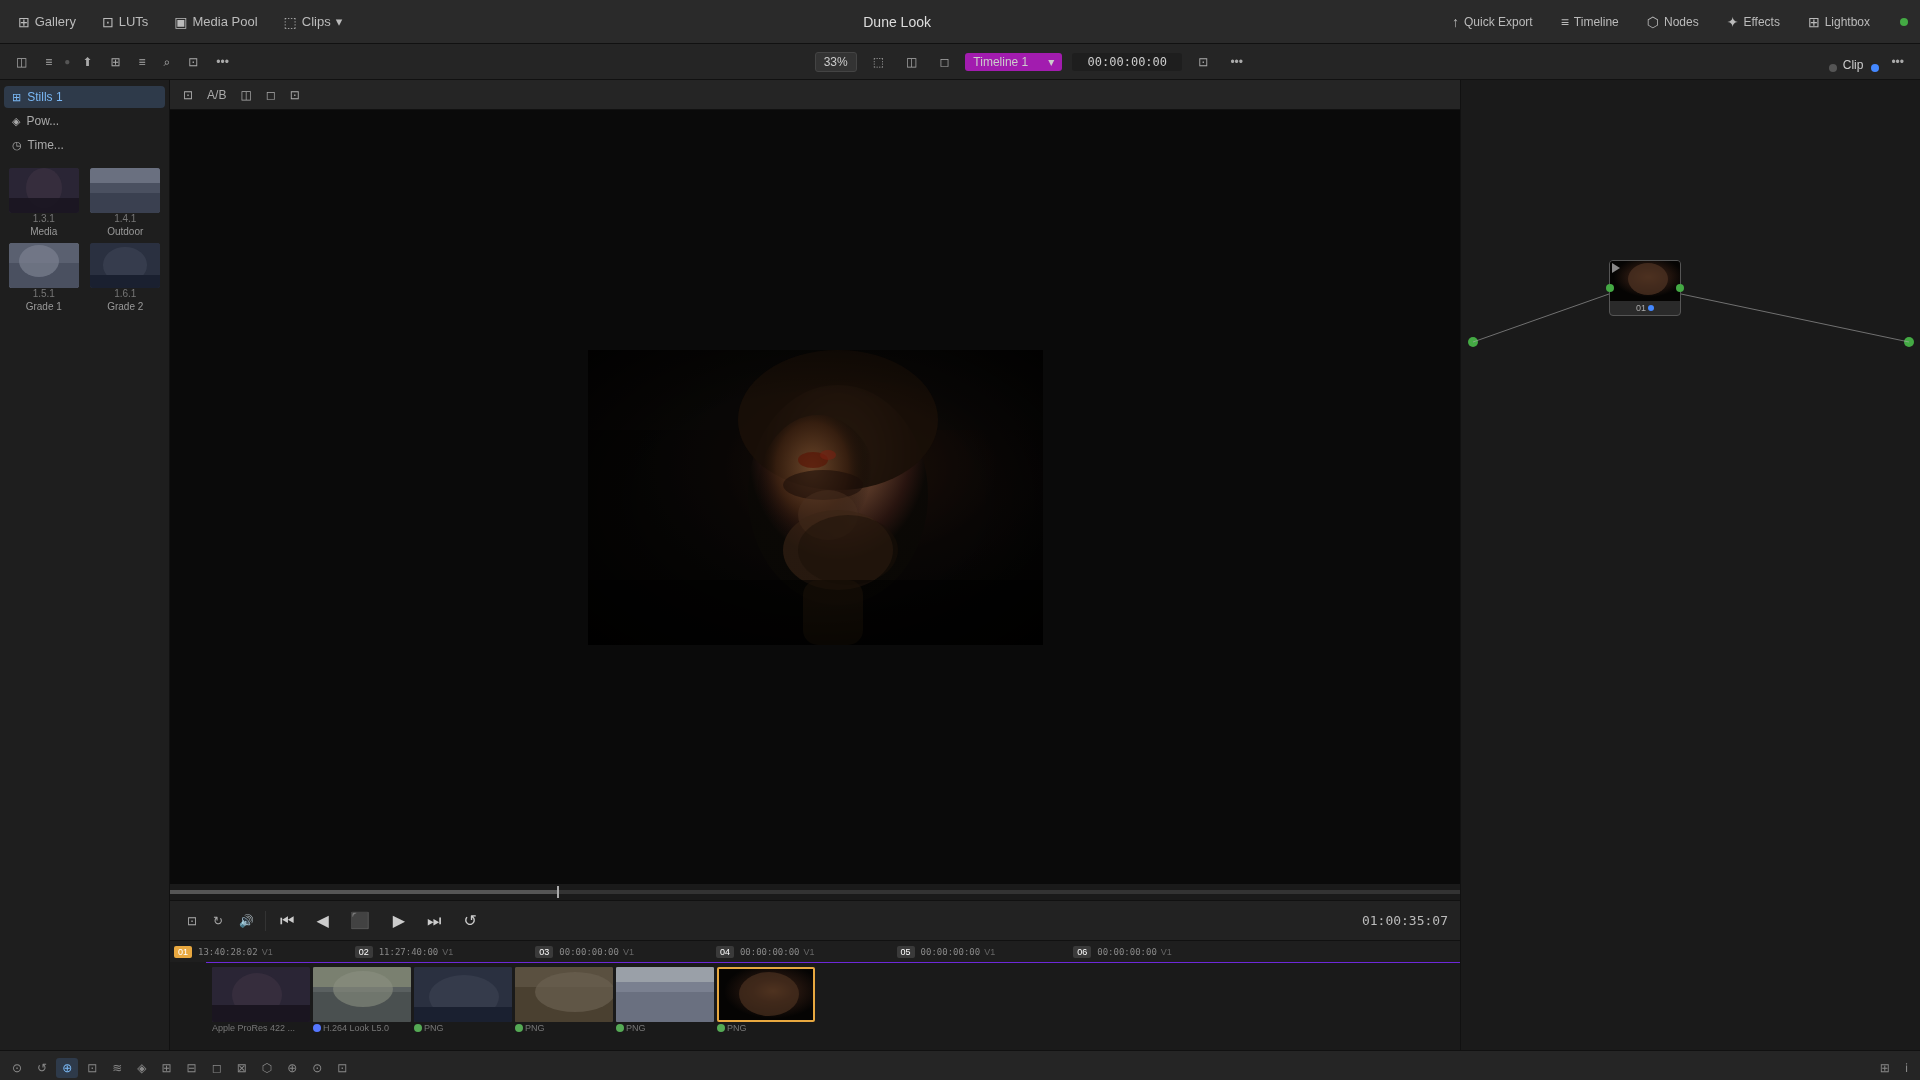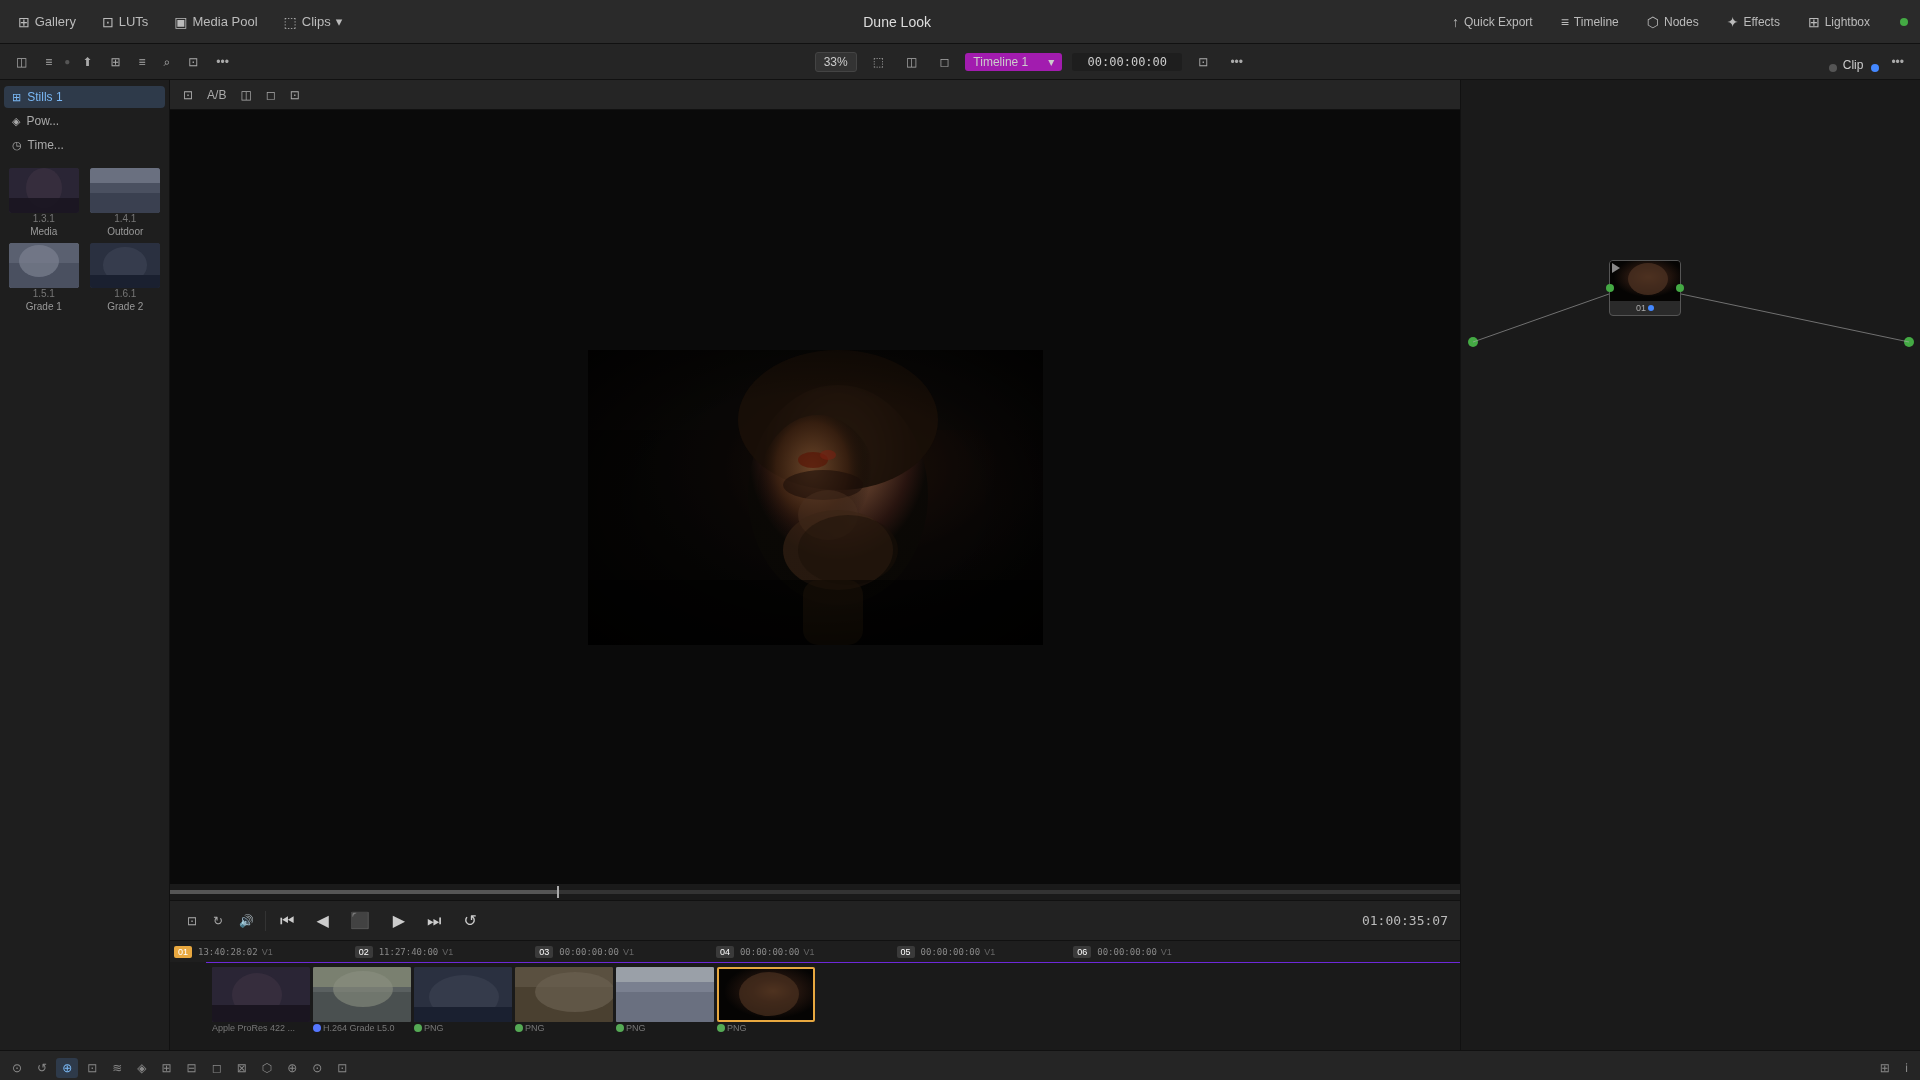--- a/index.html
+++ b/index.html
@@ -640,21 +640,21 @@
         <div class="clip-thumb ct2" style="width:98px;height:55px;border-radius:2px;">
           <svg width="98" height="55" viewBox="0 0 98 55">
             <rect width="98" height="55" fill="#5a6060"></rect>
             <rect y="25" width="98" height="30" fill="#4a5050"></rect>
             <rect width="98" height="20" fill="#7a8070"></rect>
             <ellipse cx="50" cy="22" rx="30" ry="18" fill="#8a9080" opacity="0.6"></ellipse>
           </svg>
         </div>
         <div style="display:flex;align-items:center;gap:2px;">
           <span style="width:8px;height:8px;border-radius:50%;background:#5577ff;display:inline-block;"></span>
-          <span class="clip-format">H.264 Grade L5.0</span>
+          <span class="clip-format">H.264 Look L5.0</span>
         </div>
       </div>
 
       <div class="clip-cell">
         <div class="clip-thumb ct3" style="width:98px;height:55px;border-radius:2px;">
           <svg width="98" height="55" viewBox="0 0 98 55">
             <rect width="98" height="55" fill="#2a3040"></rect>
             <ellipse cx="50" cy="30" rx="35" ry="22" fill="#3a4050" opacity="0.7"></ellipse>
             <rect y="40" width="98" height="15" fill="#1a2030"></rect>
           </svg>

